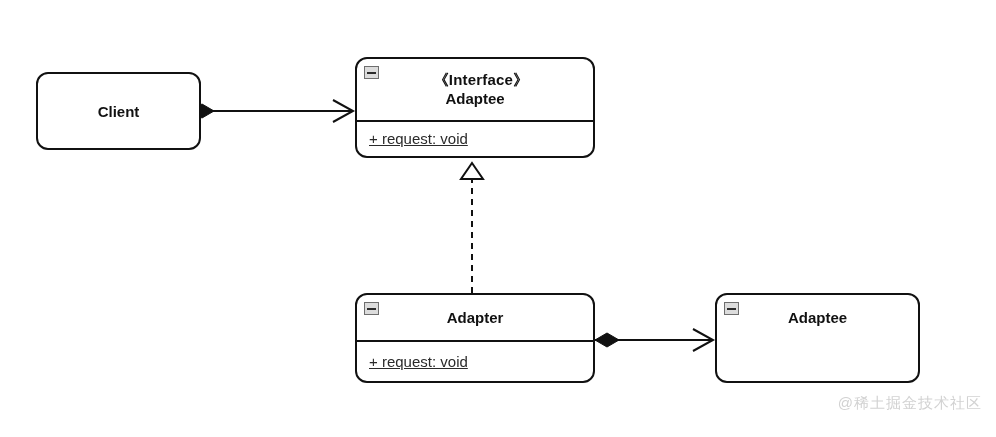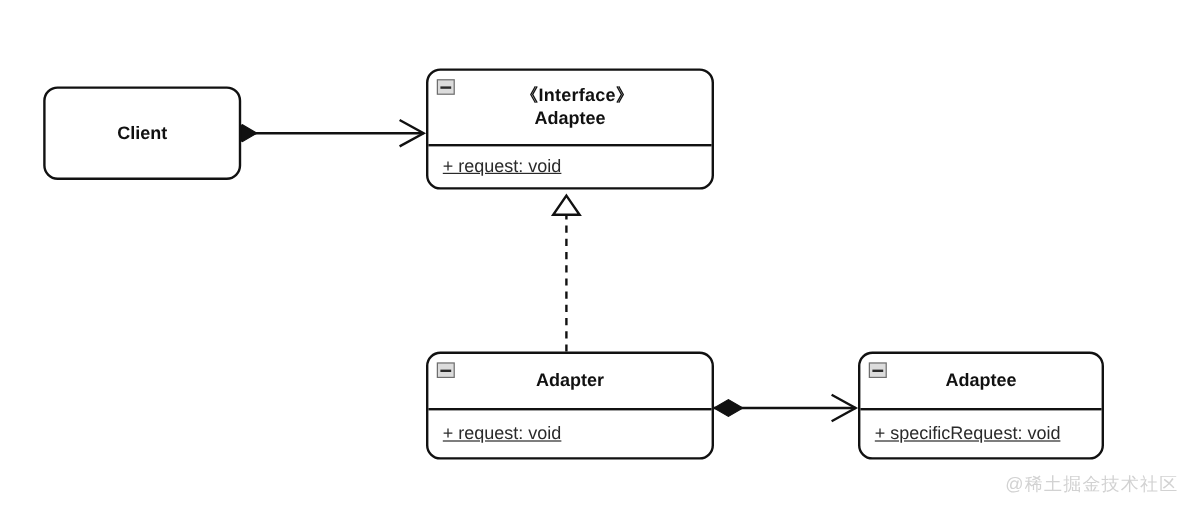--- a/index.html
+++ b/index.html
@@ -173,20 +173,17 @@
     <div class="uml-compartment divided" id="adapter-members" style="height: 41px;">
       <div class="uml-member">+ request: void</div>
     </div>
   </div>
 
   <div class="uml-box" id="node-adaptee" style="left: 715px; top: 293px; width: 205px; height: 90px;">
     <div class="collapse-icon"></div>
     <div class="uml-compartment header" id="adaptee-header" style="height: 45px;">
       <div class="uml-classname">Adaptee</div>
     </div>
-    <div class="uml-compartment divided" id="adaptee-members" style="height: 41px;">
-      <div class="uml-member">+ specificRequest: void</div>
-    </div>
   </div>
 
   <div id="watermark">@稀土掘金技术社区</div>
 
 </div>
 
 </body></html>

